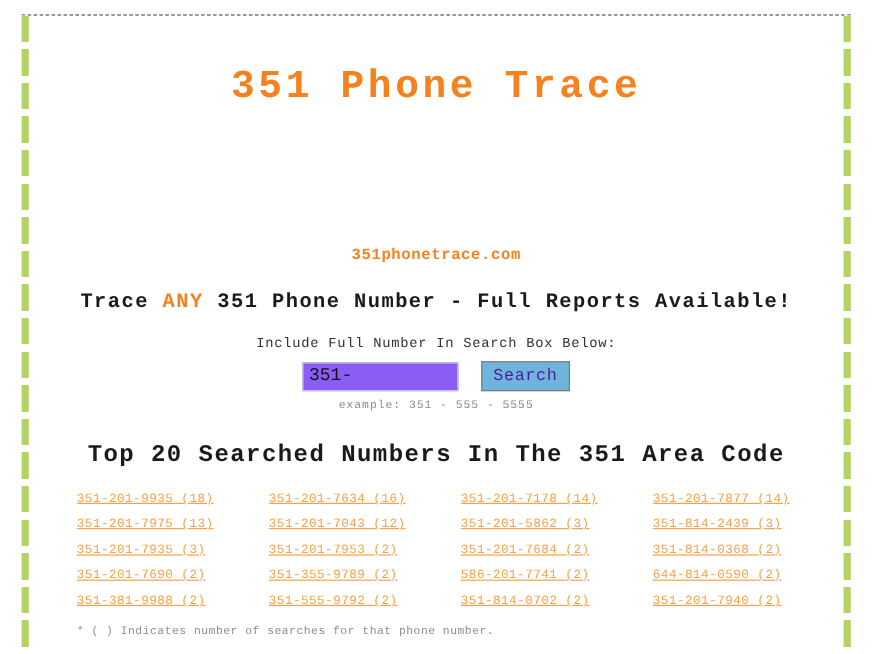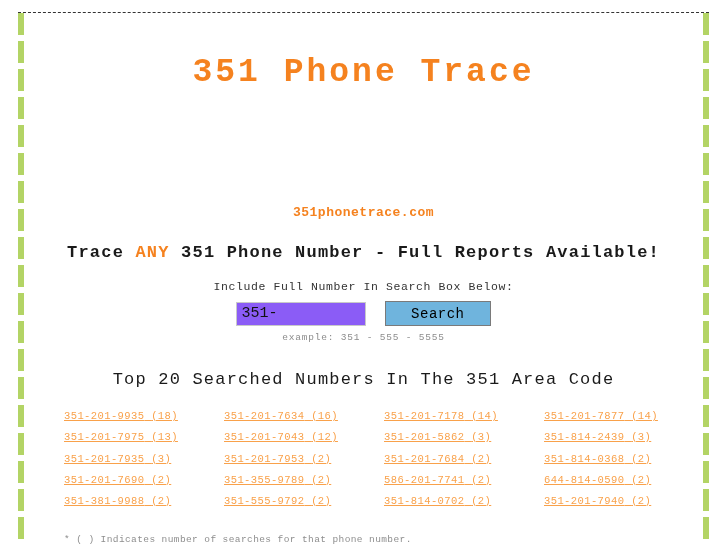--- a/index.html
+++ b/index.html
@@ -114,45 +114,45 @@
     color: #111111;
     border: 1px solid #c9c9c9;
     background: #8b5cf6;
     vertical-align: middle;
     outline: none;
   }
   #search-button {
     margin-left: 9px;
     height: 25px;
     box-sizing: border-box;
-    padding: 0 25px;
+    padding: 0 9px;
     font-family: "Liberation Mono", "DejaVu Sans Mono", monospace;
     font-size: 14px;
-    color: #000000;
+    color: #4c1d95;
     background: #6fb4dd;
     border: 1px solid #7a7a7a;
     vertical-align: middle;
     cursor: pointer;
     letter-spacing: 0.5px;
   }
 
   #example-line {
     text-align: center;
     color: #8c8c8c;
     font-size: 9.5px;
     letter-spacing: 0.8px;
     margin-top: 6px;
     line-height: 12px;
   }
 
   #top-heading {
     text-align: center;
     color: #1a1a1a;
-    font-size: 17px;
-    font-weight: normal;
+    font-size: 20px;
+    font-weight: bold;
     letter-spacing: 1.2px;
     margin-top: 26px;
     line-height: 19px;
   }
 
   
   #links-grid {
     margin-top: 17px;
     padding-left: 40px;
     padding-right: 10px;
@@ -170,21 +170,21 @@
   }
   .num-link {
     color: #f9a14a;
     text-decoration: underline;
     letter-spacing: 0.4px;
     cursor: pointer;
   }
   .num-link .count { letter-spacing: 0.4px; }
 
   #footnote {
-    margin-top: 22px;
+    margin-top: 8px;
     padding-left: 40px;
     color: #8e8e8e;
     font-size: 9.5px;
     letter-spacing: 0.4px;
     line-height: 12px;
   }
 </style>
 </head>
 <body>
 

